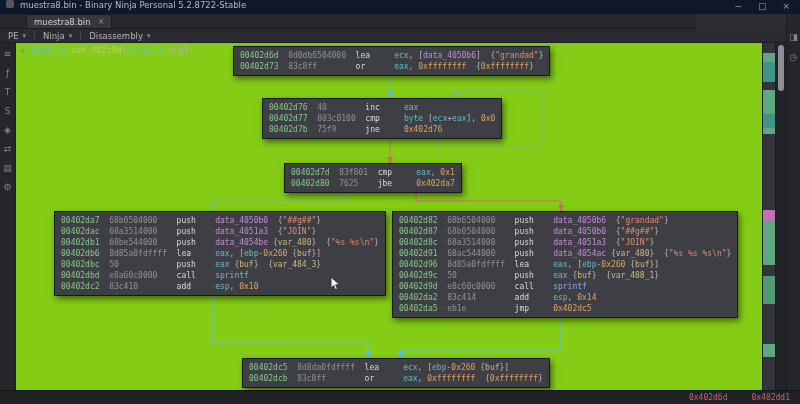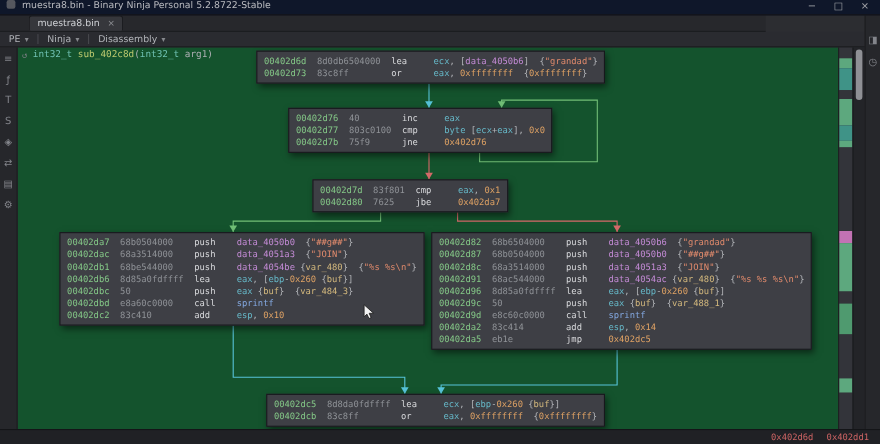--- a/index.html
+++ b/index.html
@@ -11,33 +11,33 @@
   .wincontrols span{line-height:13px;}
   .tabbar{position:absolute;top:14px;left:0;width:696px;height:15px;background:#27282c;border-bottom:1px solid #1a1b1e;display:flex;align-items:flex-end;padding-left:26px;box-sizing:border-box;z-index:5;}
   .tab{height:14px;background:#36373c;border:1px solid #1a1b1e;border-bottom:none;border-radius:3px 3px 0 0;display:flex;align-items:center;padding:0 7px;font-size:8.5px;color:#cfd1d5;gap:7px;box-sizing:border-box;}
   .tabclose{color:#8e9095;font-size:8px;}
   .toolbar{position:absolute;top:29px;left:0;width:800px;height:14px;background:#2a2b30;border-bottom:1px solid #1c1d20;display:flex;align-items:center;padding-left:8px;box-sizing:border-box;font-size:8.5px;color:#b2b4b9;gap:8px;z-index:5;}
   .tbitem{display:flex;gap:4px;align-items:center;}
   .caret{font-size:7px;color:#87898e;}
   .tbsep{width:1px;height:9px;background:#46474c;}
   .sidebar-left{position:absolute;left:0;top:43px;width:16px;height:347px;background:#26272b;border-right:1px solid #1c1d20;display:flex;flex-direction:column;align-items:center;padding-top:6px;gap:9px;box-sizing:border-box;z-index:4;}
   .sicon{color:#83858b;font-size:9px;line-height:10px;}
-  #graph{position:absolute;left:16px;top:43px;width:746px;height:347px;background:#14532d;overflow:hidden;z-index:1;}
+  #graph{position:absolute;left:16px;top:43px;width:746px;height:347px;background:#84cc16;overflow:hidden;z-index:1;}
   #edges{position:absolute;left:0;top:0;z-index:1;}
   .block{position:absolute;z-index:2;background:#3e3f45;border:1px solid #17181c;box-shadow:2px 3px 6px rgba(0,0,0,.5);padding:3px 6px;white-space:pre;font-family:"DejaVu Sans Mono",monospace;font-size:8px;line-height:11px;}
   .asm-line{height:11px;}
   .func-header{position:absolute;left:20px;top:45px;z-index:5;font-family:"DejaVu Sans Mono",monospace;font-size:8.5px;display:flex;gap:5px;align-items:center;white-space:pre;}
   .navg{color:#7d7f85;font-size:8px;}
   #featuremap{position:absolute;left:762px;top:43px;width:13px;height:347px;background:#2f3034;border-left:1px solid #1c1d20;box-sizing:border-box;z-index:4;}
   .fmseg{width:100%;}
   .vscroll{position:absolute;left:775px;top:43px;width:11px;height:347px;background:#232428;border-left:1px solid #1a1b1e;box-sizing:border-box;z-index:4;}
   .vthumb{position:absolute;left:2px;top:2px;width:6px;height:46px;background:#8f9095;border-radius:3px;}
   .sidebar-right{position:absolute;left:786px;top:14px;width:14px;height:376px;background:#26272b;border-left:1px solid #1c1d20;display:flex;flex-direction:column;align-items:center;padding-top:18px;gap:10px;box-sizing:border-box;z-index:5;}
   .statusbar{position:absolute;left:0;top:390px;width:800px;height:14px;background:#202125;border-top:1px solid #141518;display:flex;align-items:center;box-sizing:border-box;z-index:6;}
-  .statusright{margin-left:auto;display:flex;gap:12px;padding-right:10px;font-size:8px;font-family:"DejaVu Sans Mono",monospace;color:#cd6464;}
+  .statusright{margin-left:auto;display:flex;gap:24px;padding-right:10px;font-size:8px;font-family:"DejaVu Sans Mono",monospace;color:#cd6464;}
   #cursor{position:absolute;left:330px;top:276px;z-index:9;}
   .tk-a{color:var(--addr);} .tk-b{color:var(--bytes);} .tk-m{color:var(--mn);}
   .tk-r{color:var(--reg);} .tk-n{color:var(--num);} .tk-d{color:var(--data);}
   .tk-s{color:var(--str);} .tk-v{color:var(--var);} .tk-f{color:var(--fn);text-align:right;}
   .tk-k{color:var(--kw);text-align:right;} .tk-p{color:var(--punct);}
   .tk-ty{color:var(--type);} .tk-fnm{color:var(--fnname);} .tk-pl{color:var(--plain);}
 </style>
 </head>
 <body>
 

